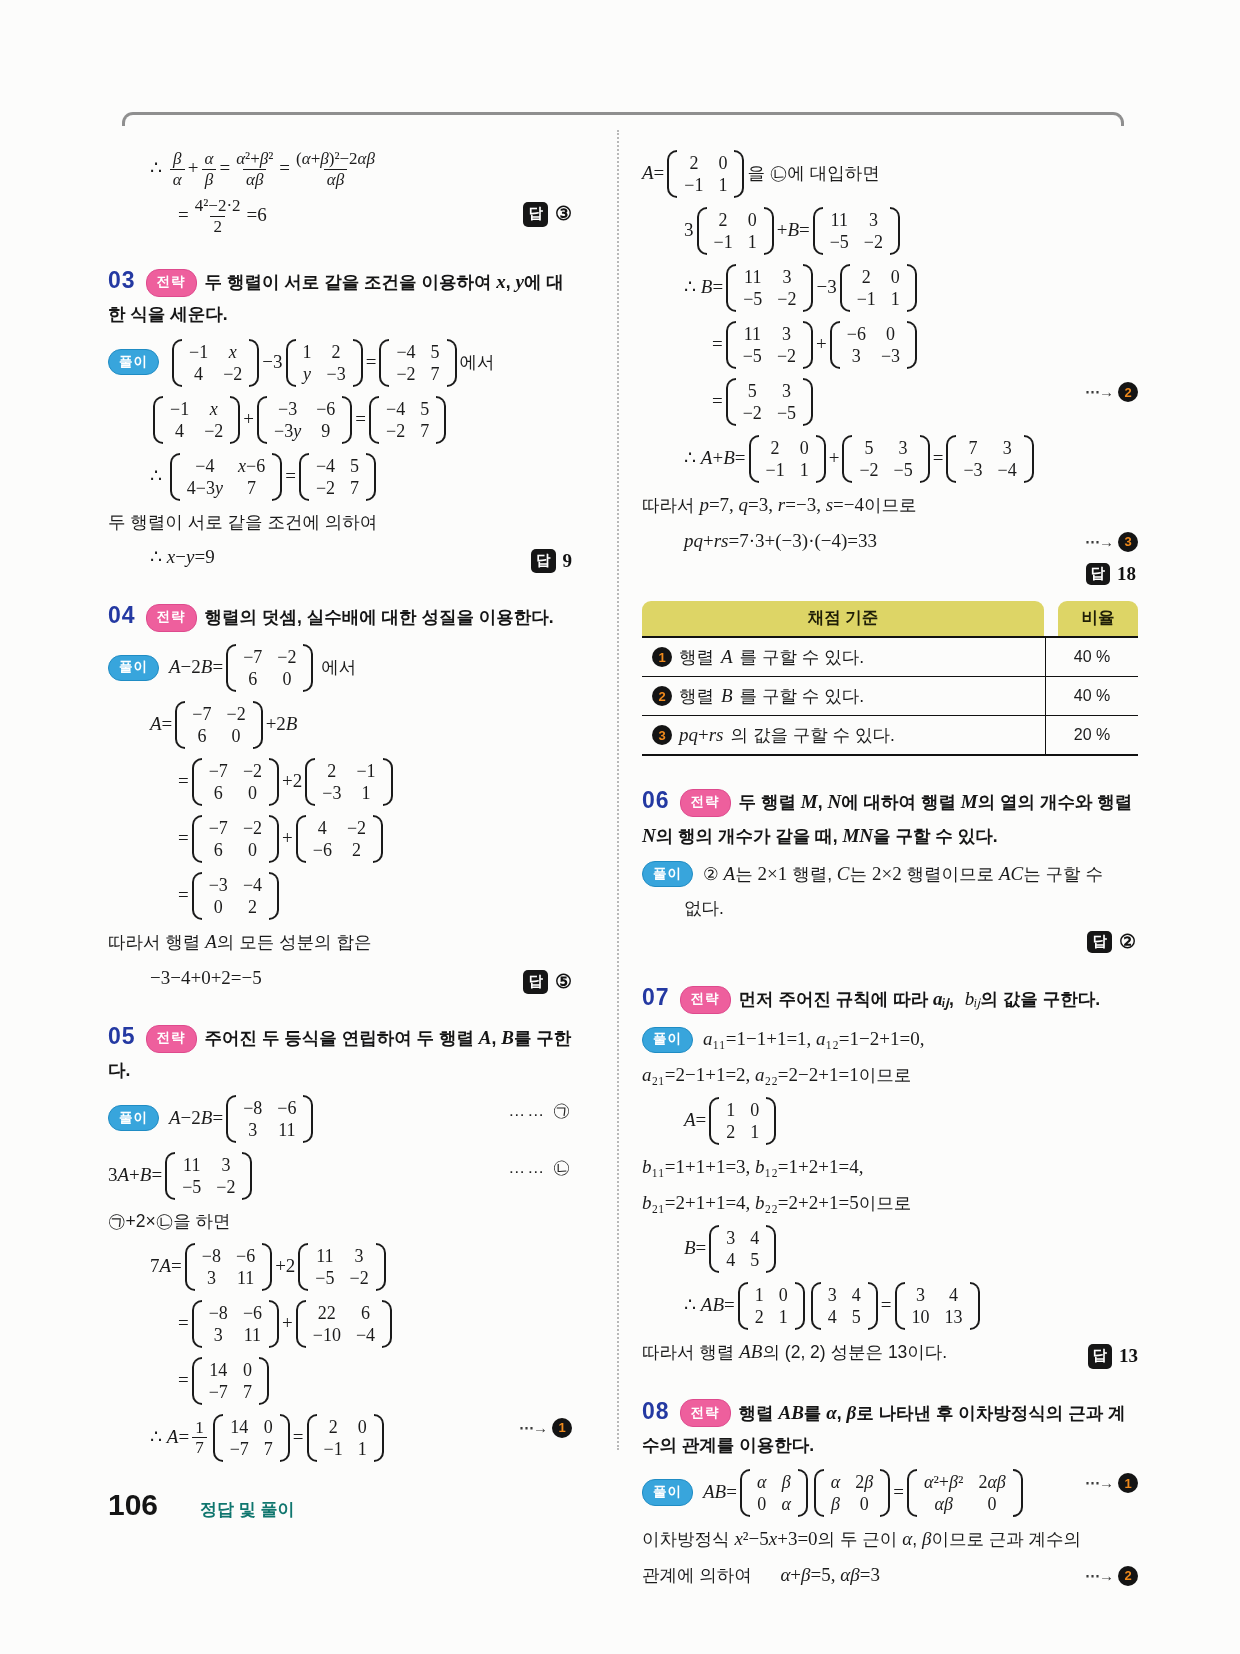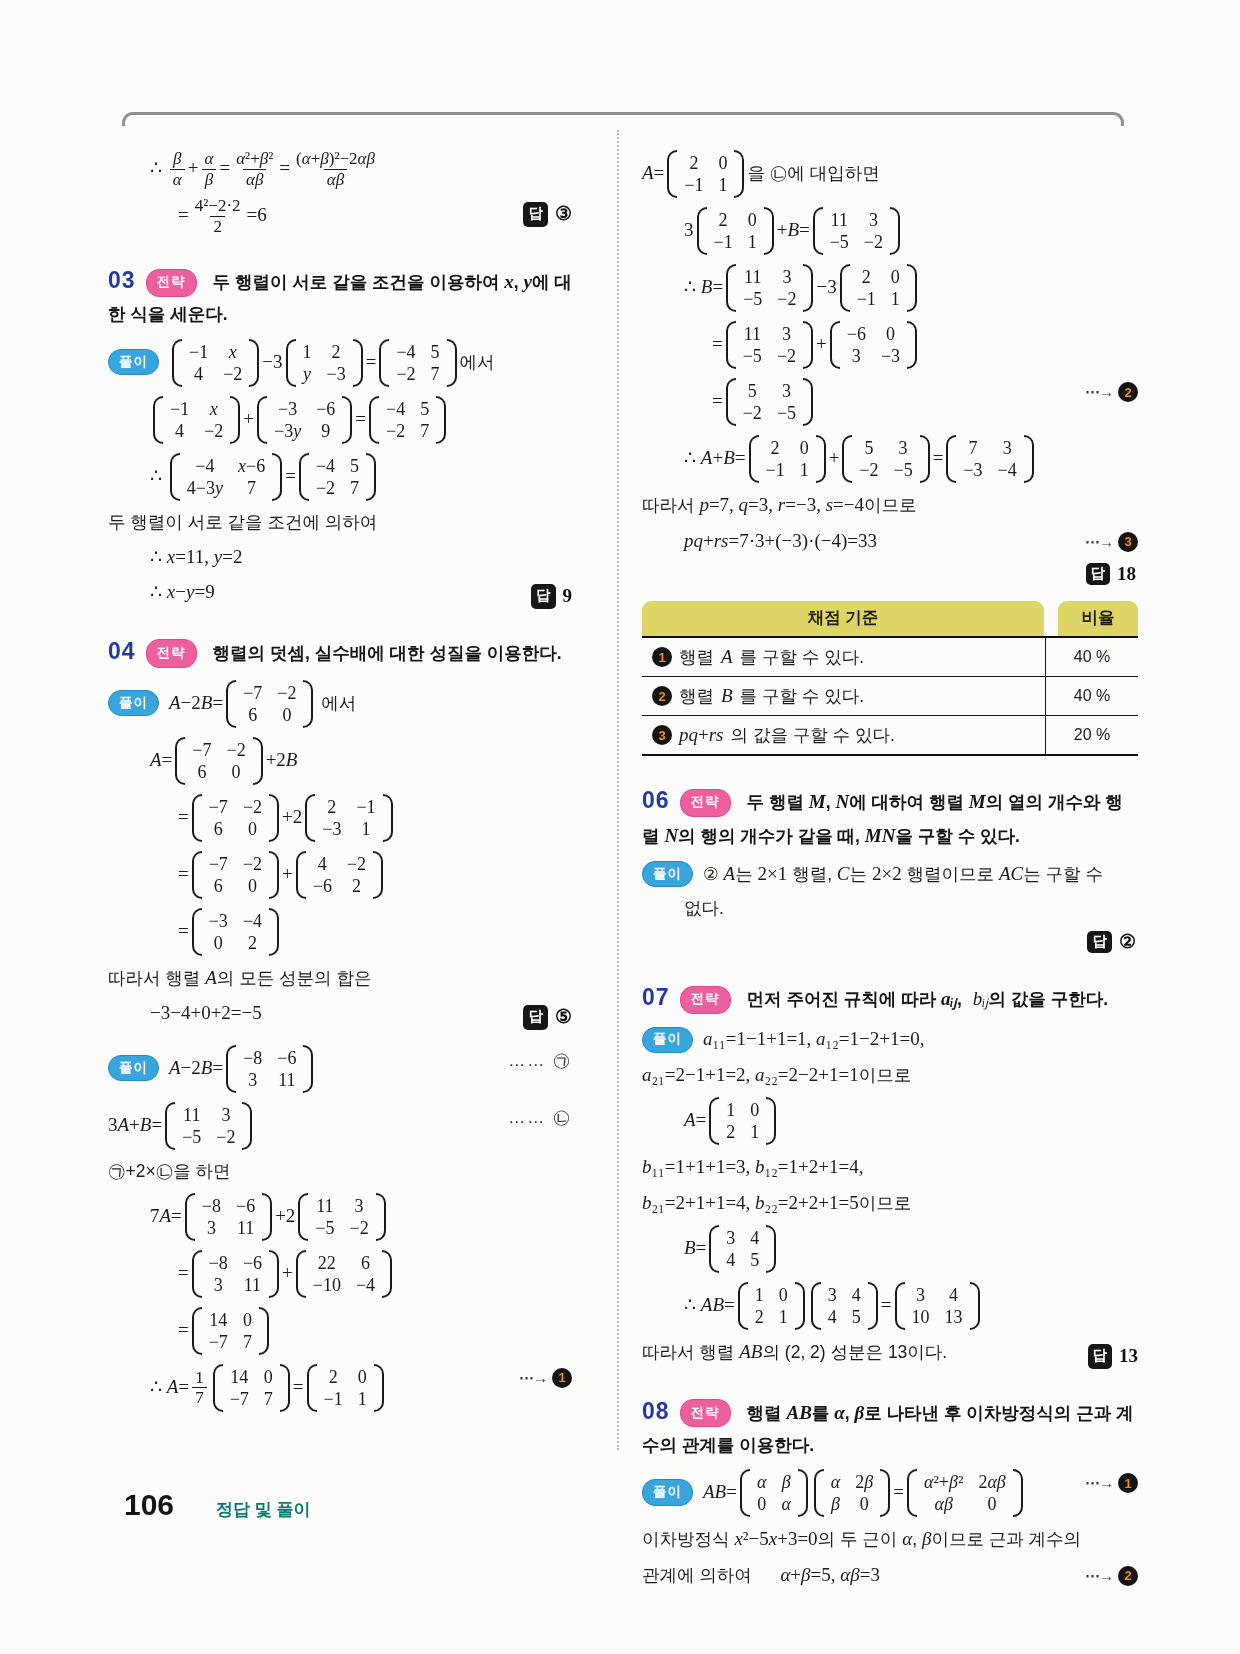--- a/index.html
+++ b/index.html
@@ -24,21 +24,21 @@
   .col.left{left:108px;width:464px;}
   .col.right{left:642px;width:496px;}
   .block{margin-bottom:16px;}
   .phead{margin:26px 0 8px;line-height:1.65;font-size:18px;font-weight:bold;color:#151515;}
   .block:first-child .phead{margin-top:0;}
   .pnum{color:var(--pn);font-size:23px;font-weight:bold;margin-right:10px;letter-spacing:1px;}
   .badge{
     display:inline-block;border-radius:13px;color:#fff;font-size:13.5px;font-weight:bold;
     padding:1.5px 10px 2.5px;vertical-align:2px;letter-spacing:1px;
   }
-  .badge.strat{background:var(--strat);border:1.5px solid #de4a8d;margin-right:16px;}
+  .badge.strat{background:var(--strat);border:1.5px solid #de4a8d;margin-right:8px;}
   .badge.sol{background:var(--sol);border:1.5px solid #1f8cc4;margin-right:10px;}
   .line{margin:7px 0;line-height:1.5;font-size:18px;min-height:26px;}
   .i1{padding-left:42px;} .i2{padding-left:70px;}
   .kr{font-size:17.5px;}
   .math{font-family:"Liberation Serif",serif;font-size:19px;white-space:pre;}
   .math i{font-family:"Liberation Serif",serif;}
   .mat{display:inline-flex;vertical-align:middle;margin:1px 3px;align-items:stretch;}
   .pL{width:8px;border:2px solid #1a1a1a;border-right:none;border-radius:12px 0 0 12px;}
   .pR{width:8px;border:2px solid #1a1a1a;border-left:none;border-radius:0 12px 12px 0;}
   .mgrid{display:grid;column-gap:15px;row-gap:0;padding:2px 7px;
@@ -62,21 +62,21 @@
   .ghead{display:flex;gap:14px;}
   .gh{background:var(--thead);border-radius:9px 9px 0 0;text-align:center;font-weight:bold;
       font-size:16.5px;padding:6px 0 7px;color:#1f1e07;}
   .gh.c1{flex:1;} .gh.c2{width:80px;}
   .gbody{border-top:2.5px solid #111;border-bottom:2.5px solid #111;}
   .grow{display:flex;align-items:center;border-bottom:1.5px solid #111;font-size:16px;}
   .grow:last-child{border-bottom:none;}
   .gc1{flex:1;padding:7px 8px 7px 10px;border-right:1.6px solid #111;display:flex;align-items:center;gap:7px;}
   .gc2{width:92px;text-align:center;padding:7px 0;}
   .footer{position:absolute;left:108px;top:1488px;display:flex;align-items:baseline;gap:42px;}
-  .fnum{font-size:30px;font-weight:bold;color:#151515;margin-left:16px;}
+  .fnum{font-size:30px;font-weight:bold;color:#151515;}
   .ftitle{font-size:17px;font-weight:bold;color:#0f766e;}
 </style>
 </head>
 <body>
 
 <div class="top-rule"></div>
 <div class="divider"></div>
 <div class="col left" id="col-left">
     <div class="block">
       <div class="line i1"><span class="math">∴ </span><span class="frac">
@@ -171,21 +171,20 @@
           <span class="pL"></span>
           <span class="mgrid" style="grid-template-columns: repeat(2, auto);">
             <span>−4</span>
             <span>5</span>
             <span>−2</span>
             <span>7</span>
           </span>
           <span class="pR"></span>
         </span></div>
       <div class="line"><span class="kr">두 행렬이 서로 같을 조건에 의하여</span></div>
-      <div class="line i1"><span class="math">∴ <i>x</i>=11, <i>y</i>=2</span></div>
       <div class="line i1"><span class="answrap fr">
           <span class="ansbox">답</span>
           <span class="ansval">9</span>
         </span><span class="math">∴ <i>x</i>−<i>y</i>=9</span></div>
     </div>
     <div class="block">
       <div class="phead"><span class="pnum">04</span><span class="badge strat">전략</span><span class="kr" style="font-weight: bold;">행렬의 덧셈, 실수배에 대한 성질을 이용한다.</span></div>
       <div class="line"><span class="badge sol">풀이</span><span class="math"><i>A</i>−2<i>B</i>=</span><span class="mat">
           <span class="pL"></span>
           <span class="mgrid" style="grid-template-columns: repeat(2, auto);">
@@ -254,20 +253,21 @@
           </span>
           <span class="pR"></span>
         </span></div>
       <div class="line"><span class="kr">따라서 행렬 </span><span class="math"><i>A</i></span><span class="kr">의 모든 성분의 합은</span></div>
       <div class="line i1"><span class="answrap fr">
           <span class="ansbox">답</span>
           <span class="ansval">⑤</span>
         </span><span class="math">−3−4+0+2=−5</span></div>
     </div>
     <div class="block">
+      <div class="phead"><span class="pnum">05</span><span class="badge strat">전략</span><span class="kr" style="font-weight: bold;">주어진 두 등식을 연립하여 두 행렬 </span><span class="math" style="font-weight: bold;"><i>A</i></span><span class="kr" style="font-weight: bold;">, </span><span class="math" style="font-weight: bold;"><i>B</i></span><span class="kr" style="font-weight: bold;">를 구한다.</span></div>
       <div class="line"><span class="ref fr">…… ㉠</span><span class="badge sol">풀이</span><span class="math"><i>A</i>−2<i>B</i>=</span><span class="mat">
           <span class="pL"></span>
           <span class="mgrid" style="grid-template-columns: repeat(2, auto);">
             <span>−8</span>
             <span>−6</span>
             <span>3</span>
             <span>11</span>
           </span>
           <span class="pR"></span>
         </span></div>

